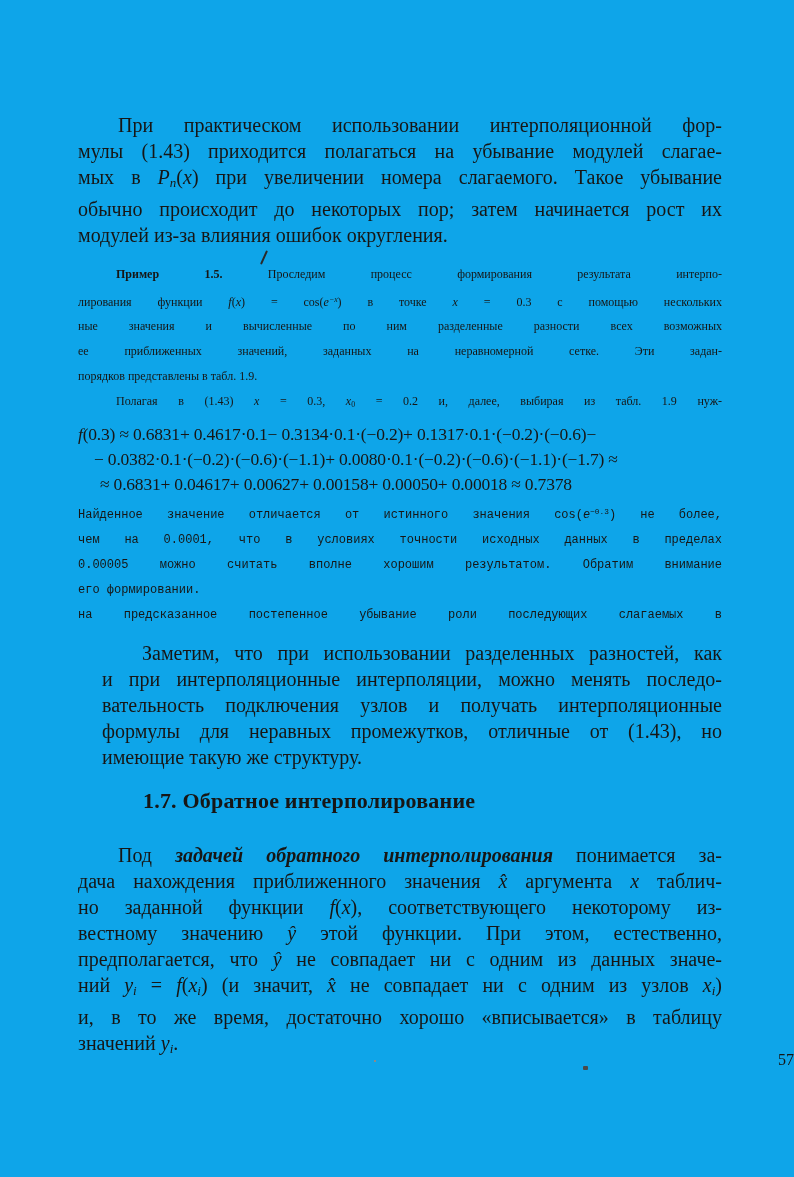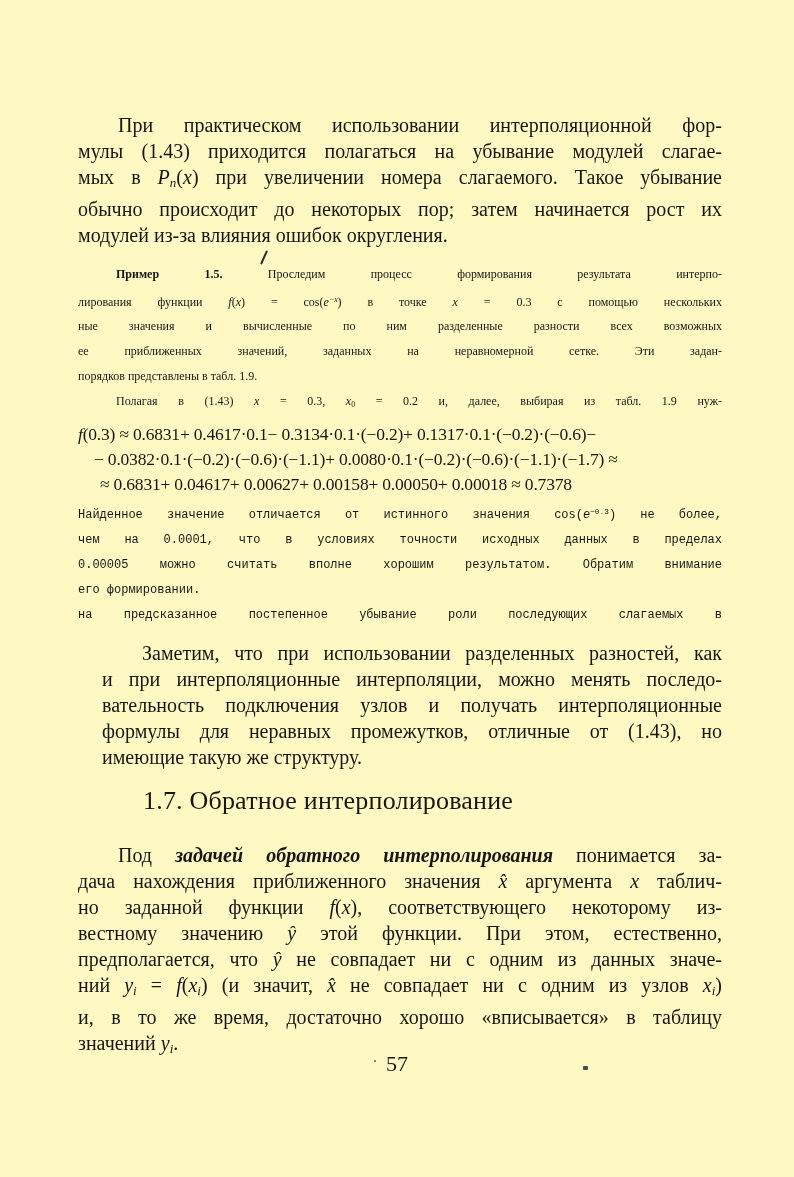--- a/index.html
+++ b/index.html
@@ -1,20 +1,20 @@
 <!DOCTYPE html>
 <html><head>
 <meta charset="utf-8">
 <style>
   html, body { margin: 0; padding: 0; background: #e8e8e8; }
   .page {
     position: relative;
     width: 794px;
     height: 1177px;
-    background: #fef9c3;
+    background: #0ea5e9;
     overflow: hidden;
     font-family: "Liberation Serif", "DejaVu Serif", serif;
     color: #171615;
   }
   .content {
     position: absolute;
     left: 78px;
     top: 112px;
     width: 644px;
   }
@@ -32,36 +32,36 @@
   .fm-block { margin-top: 5px; font-size: 17.5px; line-height: 25px; letter-spacing: -0.2px; }
   .fm { text-align: left; text-align-last: left; white-space: nowrap; }
   .fm.f2 { padding-left: 16px; }
   .fm.f3 { padding-left: 22px; }
   .p2 { margin-top: 14px; }
   .p4 { margin-top: 3px; font-family: Liberation Mono, monospace; }
   .p5 { margin-top: 12px; margin-left: 24px; }
   .p6 { margin-top: 26px; }
   .section-heading {
     margin: 16px 0 0 65px;
-    font-size: 26px;
+    font-size: 22px;
     line-height: 30px;
-    font-weight: normal;
+    font-weight: bold;
     letter-spacing: 0.2px;
   }
   .b { font-weight: bold; }
   .i { font-style: italic; }
   .sub { font-size: 0.65em; vertical-align: -0.2em; letter-spacing: 0; }
   .sup { font-size: 0.65em; vertical-align: 0.5em; letter-spacing: 0; }
   .pageno-wrap {
     position: absolute;
     top: 1051px;
     left: 0;
     width: 794px;
-    text-align: center;
-    font-size: 22px;
+    text-align: right;
+    font-size: 16px;
   }
   .artifact { position: absolute; background: #2a2a2a; }
   .artifact.slash {
     left: 263px; top: 250px; width: 2px; height: 15px;
     transform: rotate(24deg); border-radius: 1px;
   }
   .artifact.speck1 { left: 583px; top: 1066px; width: 5px; height: 4px; background:#4a4a4a; border-radius: 1px; }
   .artifact.speck2 { left: 374px; top: 1060px; width: 2px; height: 2px; background:#8a8a8a; }
 </style>
 </head>

